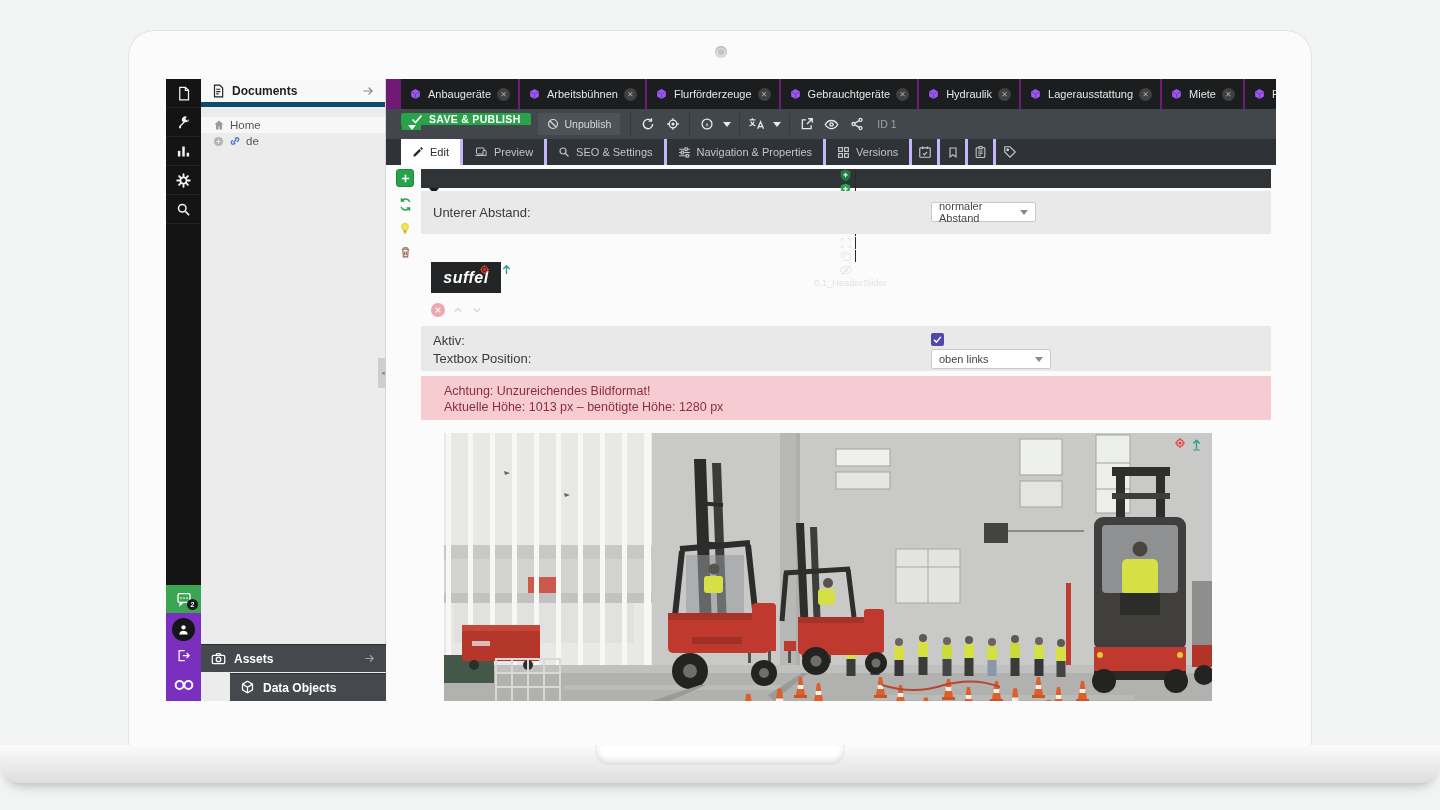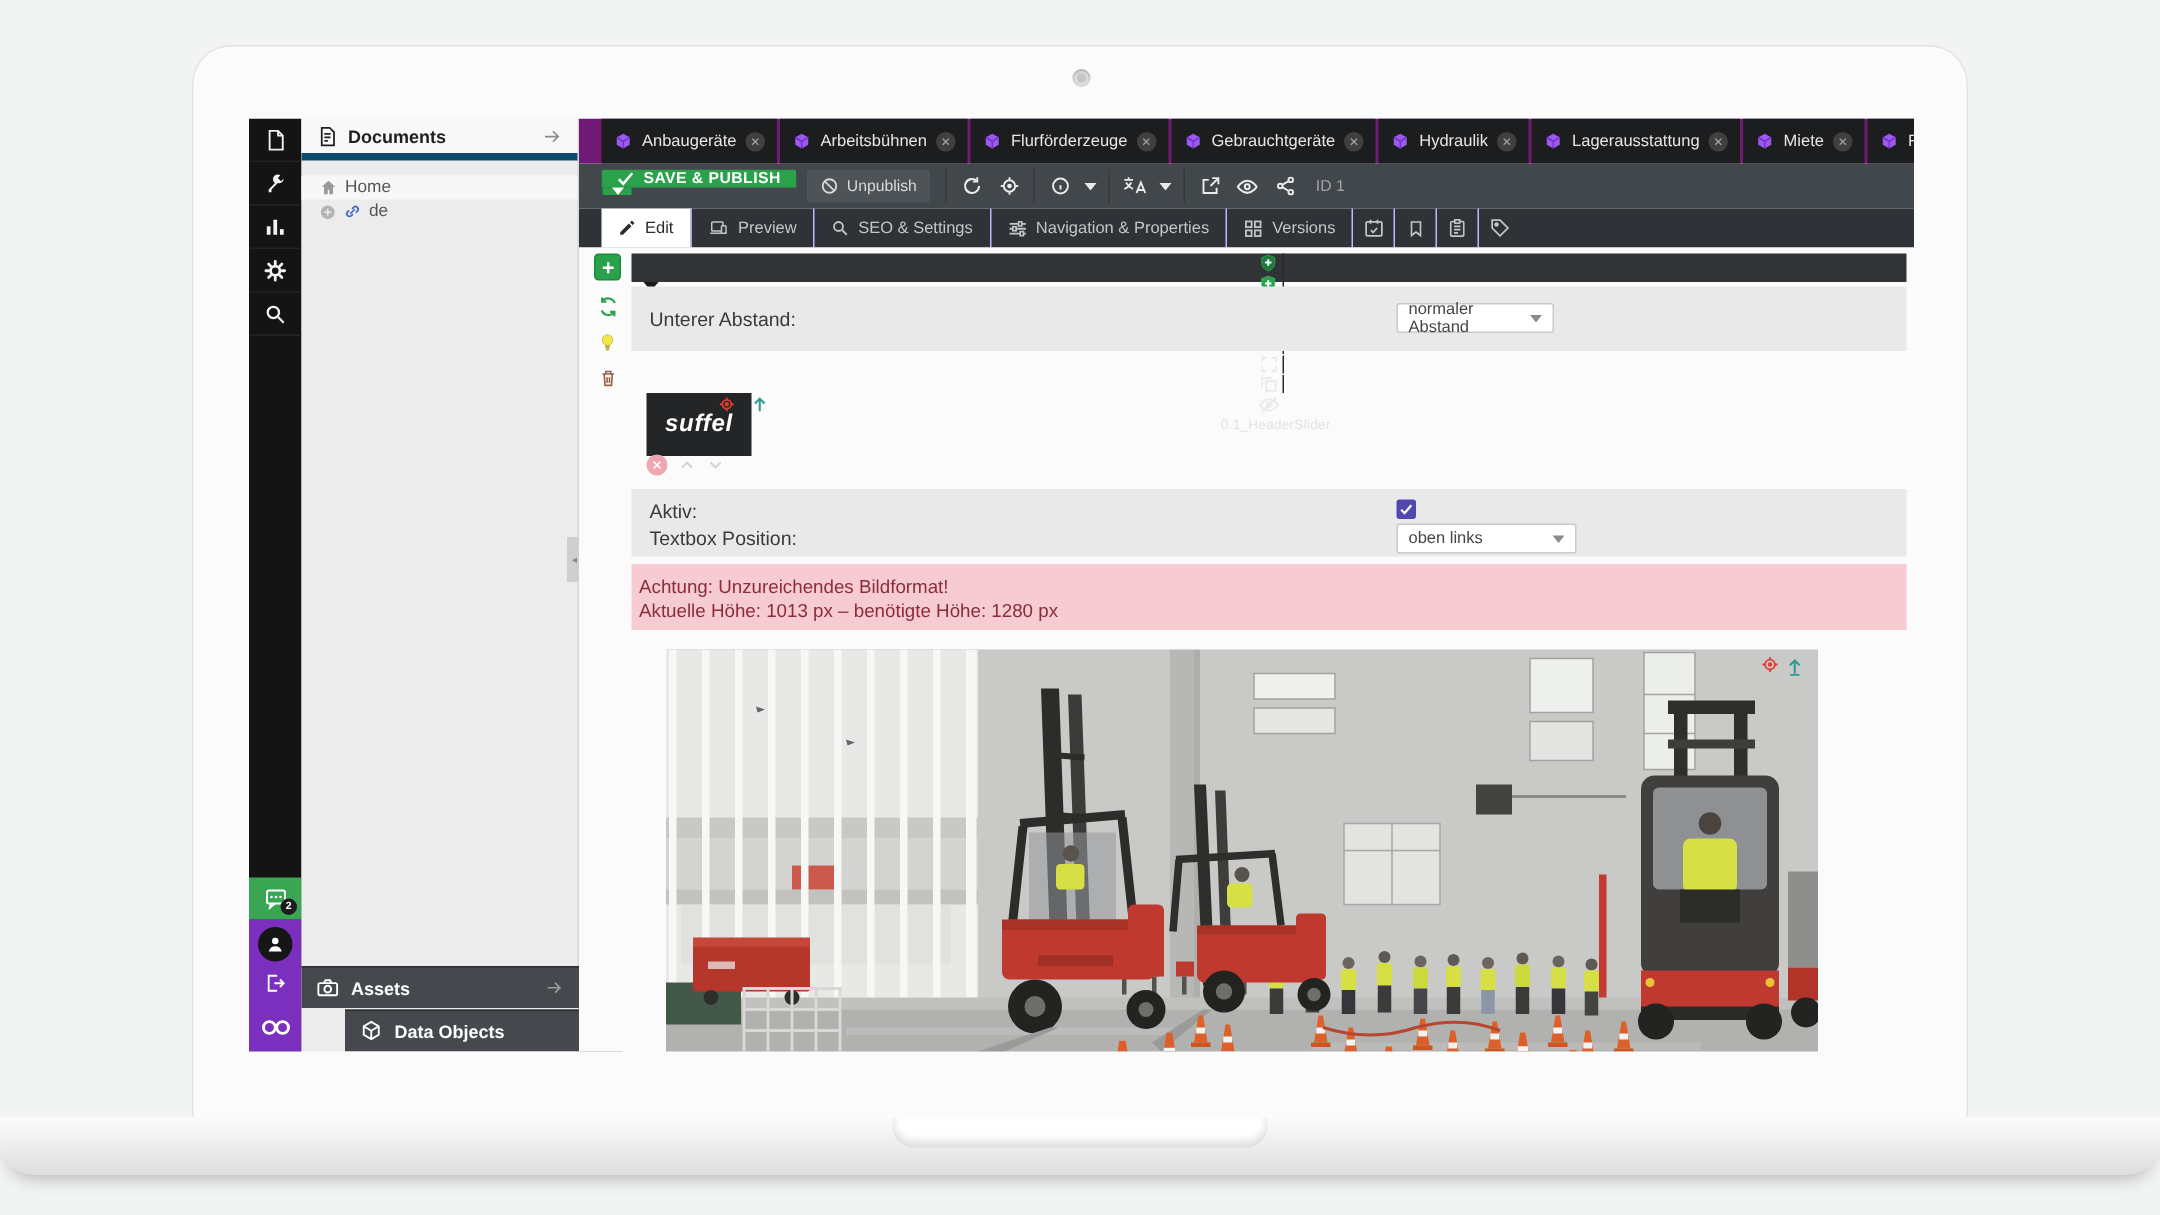--- a/index.html
+++ b/index.html
@@ -66,21 +66,21 @@
   .btn-save .c { width:20px; background:#2aa24c; border-left:1px solid rgba(0,0,0,.28); display:flex; align-items:center; justify-content:center; color:#fff; }
   .btn-dark { height:22px; background:#4d5357; border-radius:2px; color:#d7d9da; font-size:10.5px;
     display:flex; align-items:center; gap:6px; padding:0 9px; margin-left:7px; cursor:pointer; }
   .ibtn { width:25px; height:22px; display:flex; align-items:center; justify-content:center; color:#e8eaeb; cursor:pointer; }
   .vsep { width:1px; height:22px; background:#35393c; margin:0 4px; }
   .caret { width:0; height:0; border-left:4px solid transparent; border-right:4px solid transparent; border-top:5px solid currentColor; }
   .id-label { color:#9ea3a7; font-size:10.5px; margin-left:8px; }
 
   .subtabs { position:absolute; left:0; top:60px; width:890px; height:26px; background:#2f3337;
     display:flex; align-items:stretch; padding-left:15px; color:#c3c6c8; font-size:11px; }
-  .stab { display:flex; align-items:center; gap:6px; padding:0 11px; border-right:1px solid #c4b5fd; cursor:pointer; }
+  .stab { display:flex; align-items:center; gap:6px; padding:0 11px; border-right:3px solid #c4b5fd; cursor:pointer; }
   .stab.active { background:#fff; color:#2b2b2b; }
   .stab-icon-only { width:28px; padding:0; justify-content:center; }
 
   .canvas { position:absolute; left:0; top:86px; width:890px; height:536px; background:#fbfbfb; }
 
   .ed-btn { position:absolute; width:18px; height:18px; border-radius:3px; display:flex; align-items:center; justify-content:center; cursor:pointer; }
   .green-plus { background:#2aa24c; border:1px solid #1d8a3c; color:#fff; font-weight:bold; }
 
   .block-toolbar { position:absolute; left:35px; top:4px; width:850px; height:19px; background:#303436;
     display:flex; align-items:center; gap:1px; padding:0 3px;flex-direction:column; }
@@ -90,30 +90,30 @@
 
   .field-panel { position:absolute; left:35px; width:850px; background:#e9e9e9; }
   .flabel { position:absolute; font-size:13px; color:#3a3a3a; }
   .dropdown { position:absolute; height:20px; background:#fff; border:1px solid #c9c9c9; border-radius:2px;
     font-size:11px; color:#454545; display:flex; align-items:center; padding:0 7px; cursor:pointer; }
   .dropdown .dval { flex:1; }
   .dropdown .caret { color:#8a8a8a; }
   .checkbox { position:absolute; width:13px; height:13px; background:#5148ae; border-radius:2px;
     color:#fff; display:flex; align-items:center; justify-content:center; cursor:pointer; }
 
-  .logo-box { position:absolute; left:45px; top:97px; width:70px; height:42px; background:#232527;
+  .logo-box { position:absolute; left:45px; top:97px; width:70px; height:31px; background:#232527;
     display:flex; align-items:center; justify-content:center; }
   .logo-text { color:#fff; font-size:16px; font-weight:bold; font-style:italic; letter-spacing:.5px; }
 
   .ctrl-row { position:absolute; left:45px; top:138px; display:flex; align-items:center; gap:7px; }
   .pink-x { width:14px; height:14px; border-radius:50%; background:#f0a6ae; color:#fff; display:flex; align-items:center; justify-content:center; cursor:pointer; }
   .chev { color:#cfd2d4; cursor:pointer; }
 
   .warning { position:absolute; left:35px; top:211px; width:850px; height:44px; background:#f6ccd2;
-    padding:7px 0 0 5px; font-size:12.5px; color:#8c2d3c; line-height:16px; }
+    padding:7px 0 0 23px; font-size:12.5px; color:#8c2d3c; line-height:16px; }
 
   .photo { position:absolute; left:58px; top:268px; width:768px; height:268px; overflow:hidden; background:#c9cac8; }
   .photo-ctrls { position:absolute; right:10px; top:4px; display:flex; gap:5px; z-index:2; }
 
   .collapse-handle { position:absolute; left:212px; top:279px; width:10px; height:30px; background:#cfcfcf;
     border-radius:0 4px 4px 0; display:flex; align-items:center; justify-content:center; color:#868686; font-size:7px; cursor:pointer; }
 
   svg { display:block; }
 </style>
 </head>

